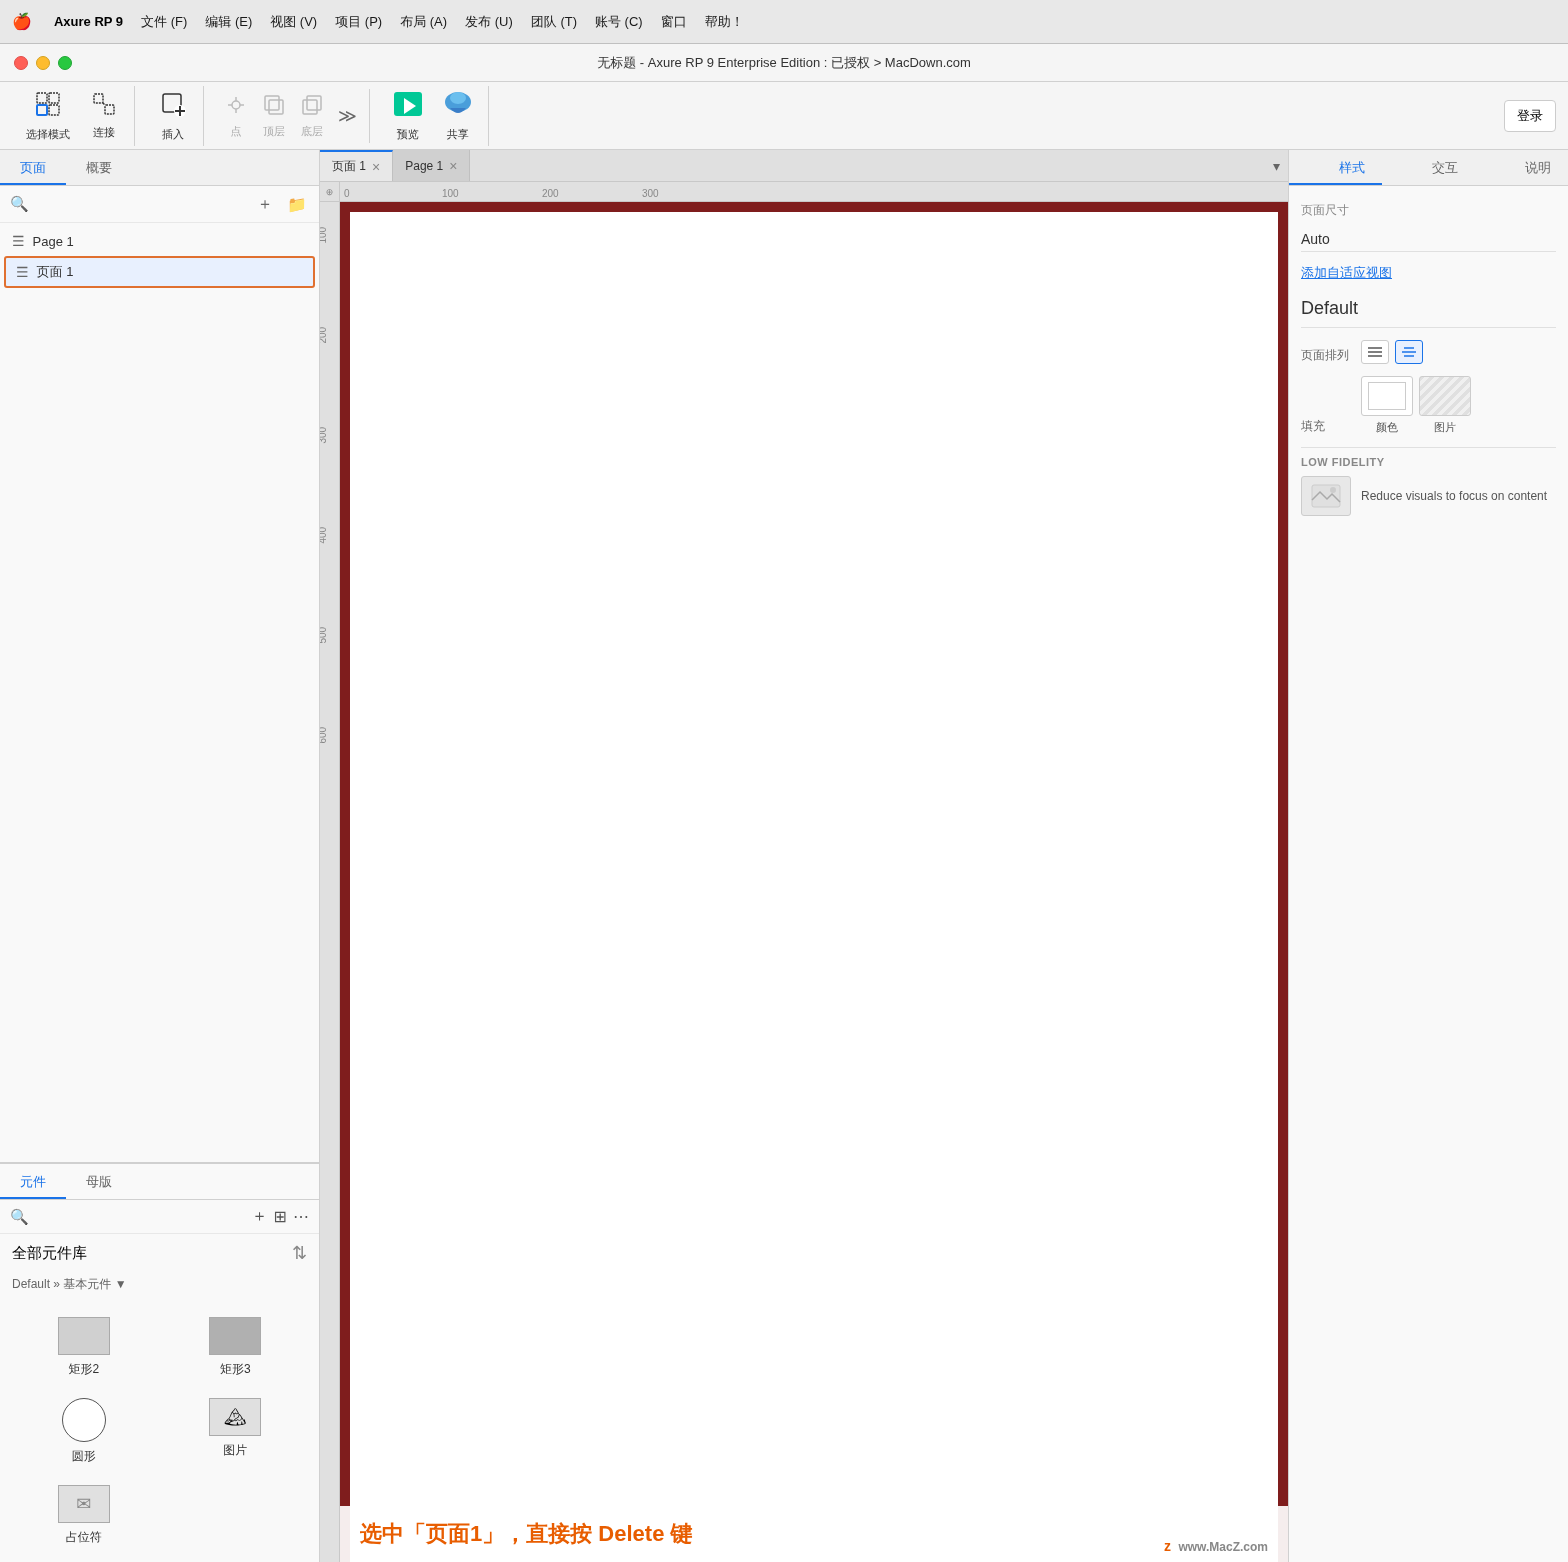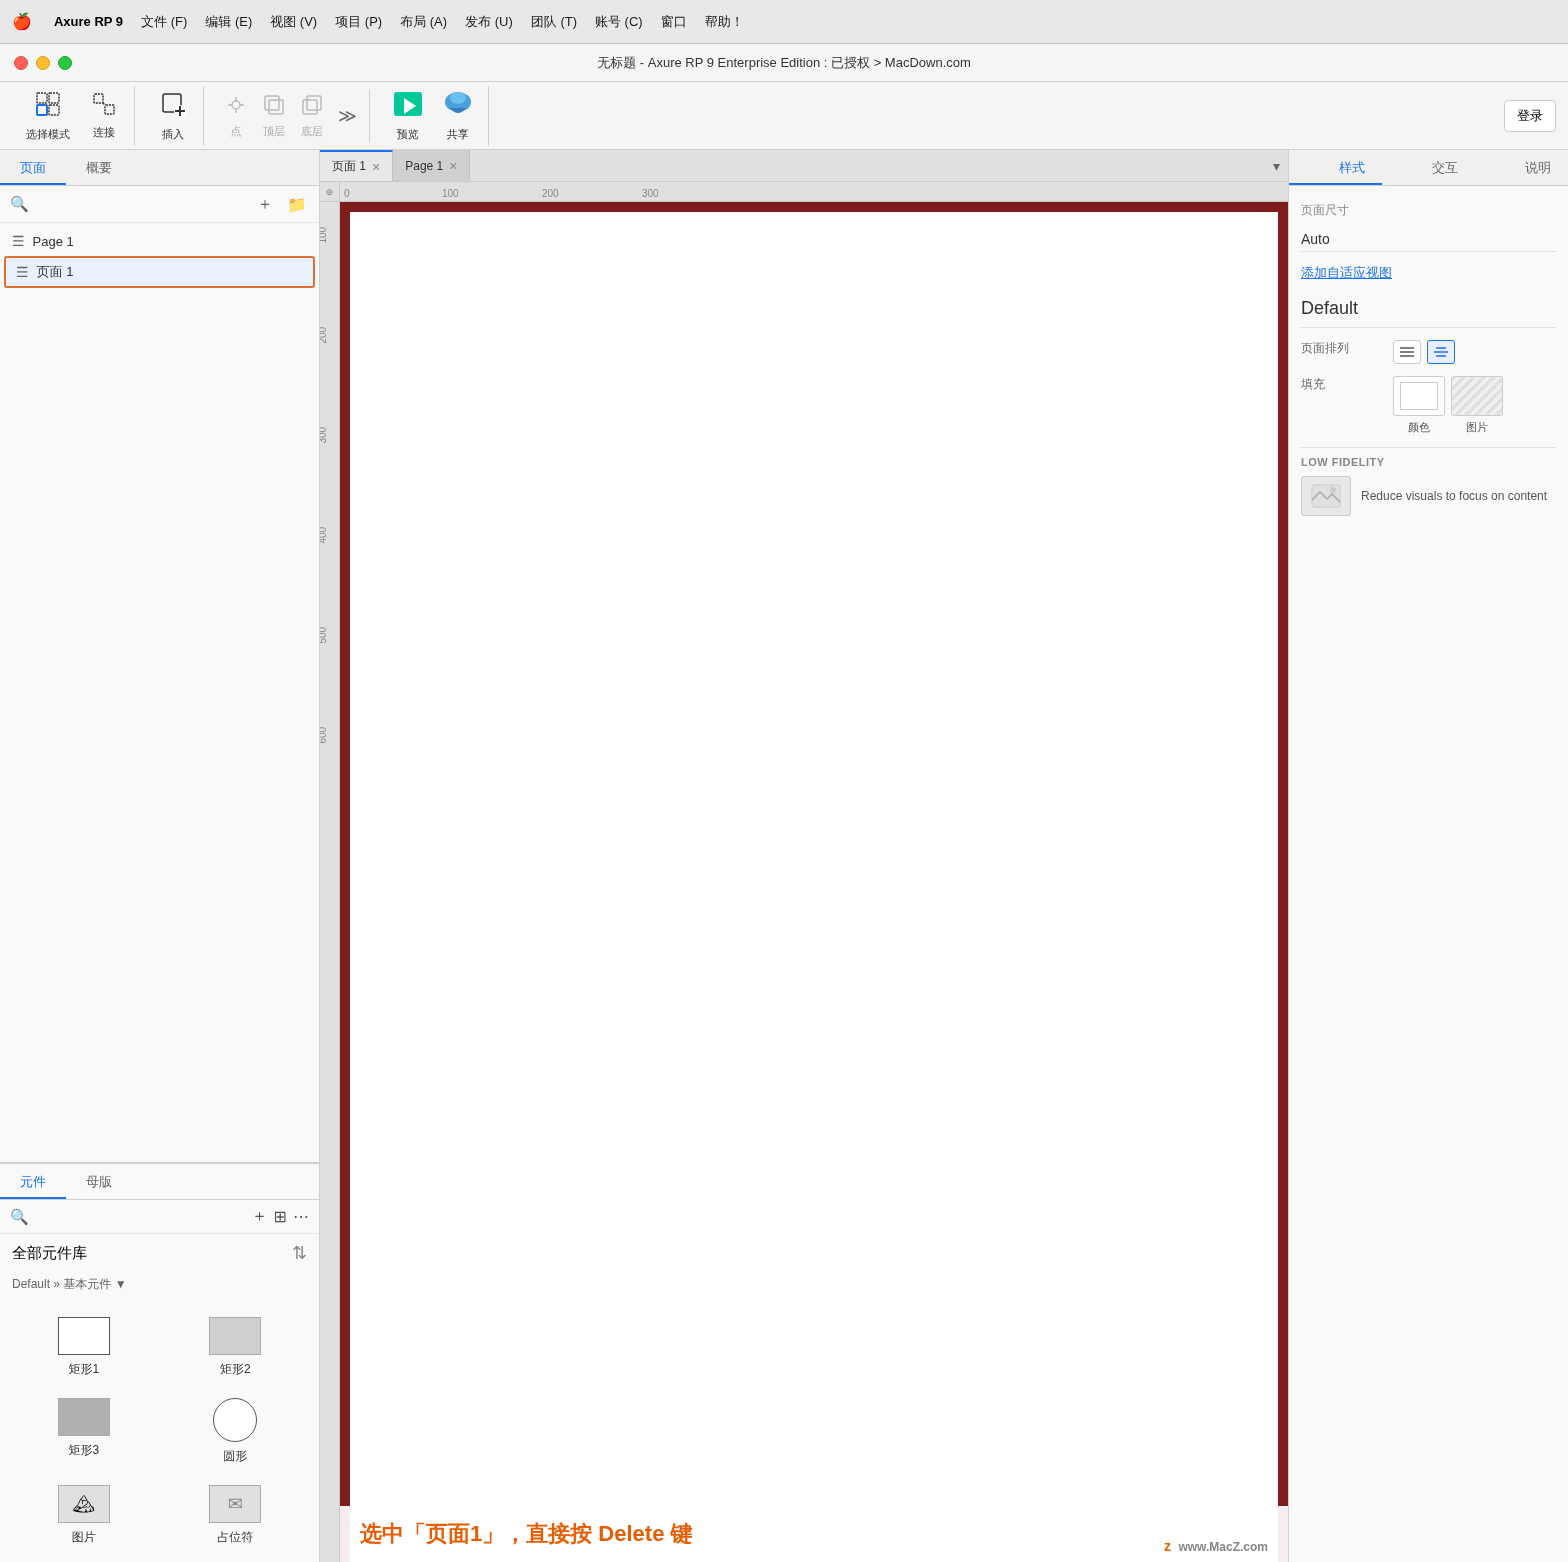--- a/index.html
+++ b/index.html
@@ -564,23 +564,22 @@
     .default-title {
       font-size: 18px;
       font-weight: 500;
       color: #333;
       margin-bottom: 12px;
       padding-bottom: 8px;
       border-bottom: 1px solid #e0e0e0;
     }
     .right-row {
       display: flex;
-      align-items: flex-start;
+      align-items: flex-end;
       margin-bottom: 12px;
-      gap: 32px;
     }
     .right-row-label {
       font-size: 12px;
       color: #666;
       flex: 0 0 60px;
     }
     .right-row-controls {
       display: flex;
       gap: 6px;
     }
@@ -831,26 +830,20 @@
         </div>
       </div>
       <div class="comp-library-header">
         <span>全部元件库</span>
         <span class="comp-library-arrows">⇅</span>
       </div>
       <div class="comp-path">
         <span>Default » 基本元件 ▼</span>
       </div>
       <div class="comp-grid">
-        <div class="comp-item">
-          <div class="comp-shape">
-            <div class="comp-rect1"></div>
-          </div>
-          <span class="comp-label">矩形1</span>
-        </div>
         <div class="comp-item">
           <div class="comp-shape">
             <div class="comp-rect2"></div>
           </div>
           <span class="comp-label">矩形2</span>
         </div>
         <div class="comp-item">
           <div class="comp-shape">
             <div class="comp-rect3"></div>
           </div>

